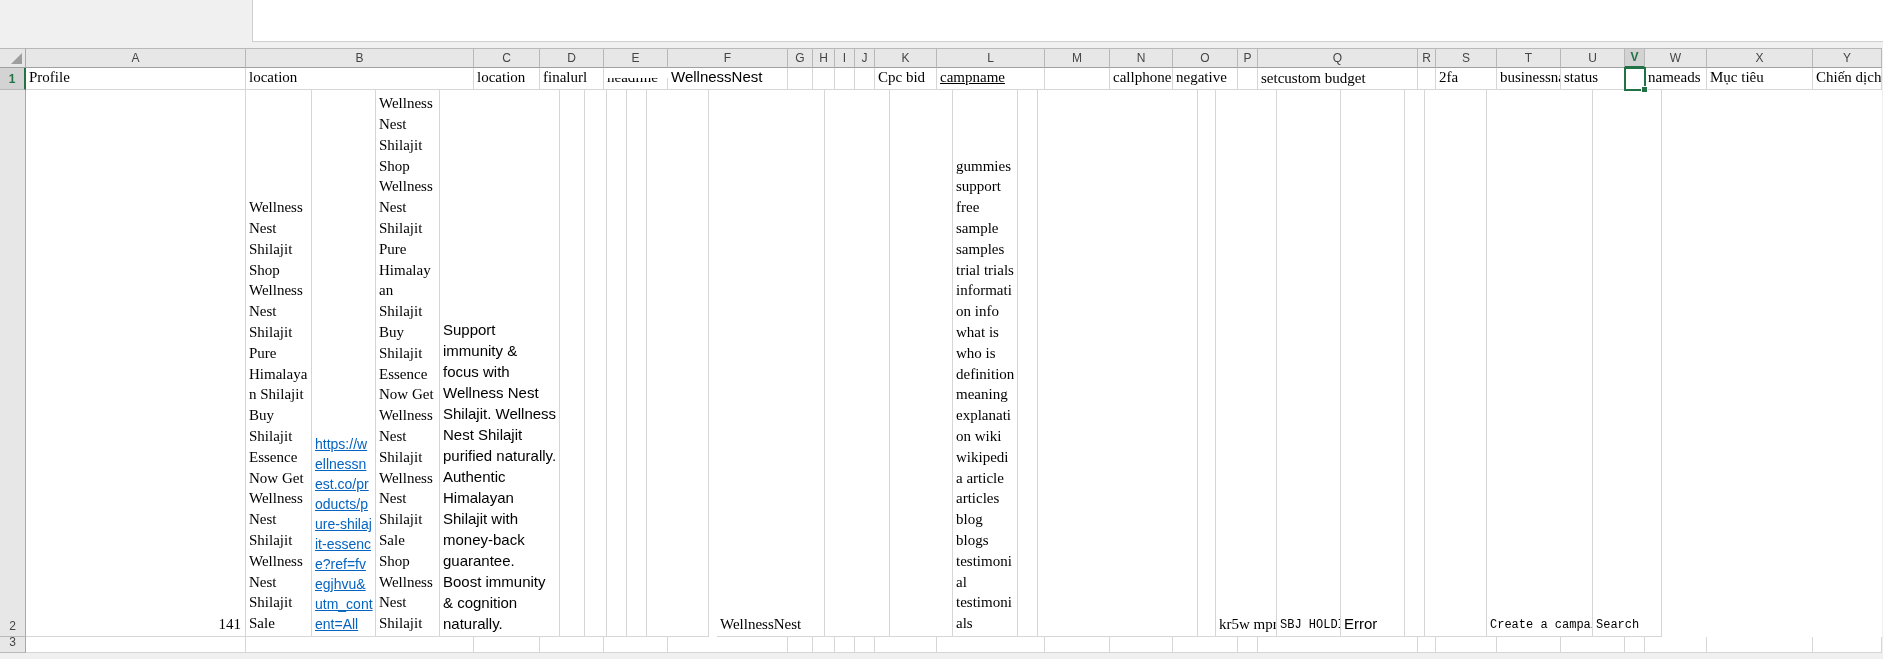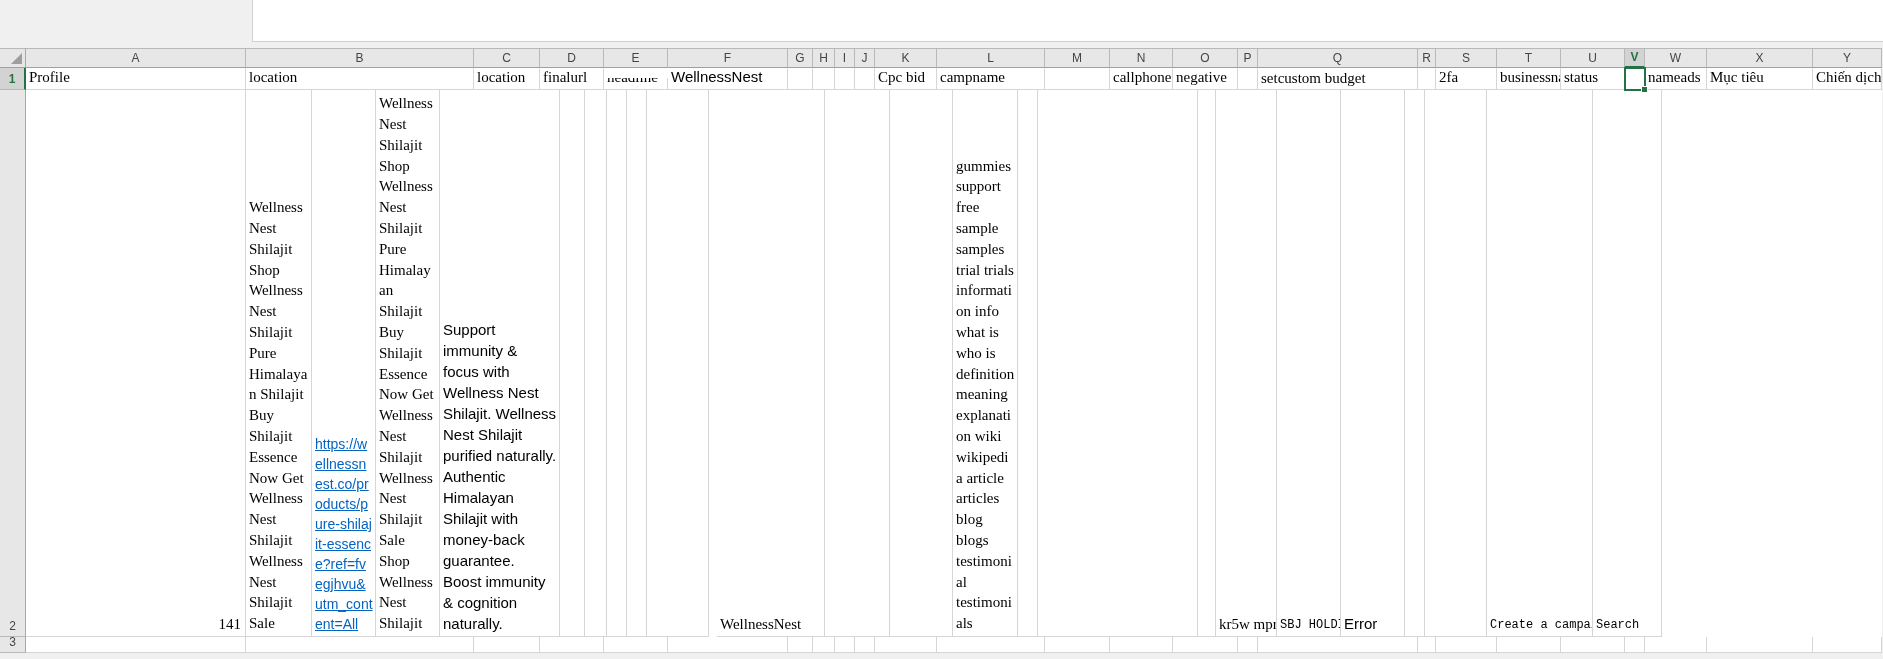--- a/index.html
+++ b/index.html
@@ -105,21 +105,21 @@
         <div class="cell sans" style="width: 120px;">
           <div class="tx">WellnessNest</div>
         </div>
         <div class="cell" style="width: 25px;"></div>
         <div class="cell" style="width: 22px;"></div>
         <div class="cell" style="width: 20px;"></div>
         <div class="cell" style="width: 20px;"></div>
         <div class="cell" style="width: 62px;">
           <div class="tx">Cpc bid</div>
         </div>
-        <div class="cell" style="width: 108px;">
+        <div class="cell" style="width: 108px; text-decoration: underline;">
           <div class="tx">campname</div>
         </div>
         <div class="cell" style="width: 65px;"></div>
         <div class="cell" style="width: 63px;">
           <div class="tx">callphone</div>
         </div>
         <div class="cell" style="width: 65px;">
           <div class="tx">negative</div>
         </div>
         <div class="cell" style="width: 20px;"></div>

